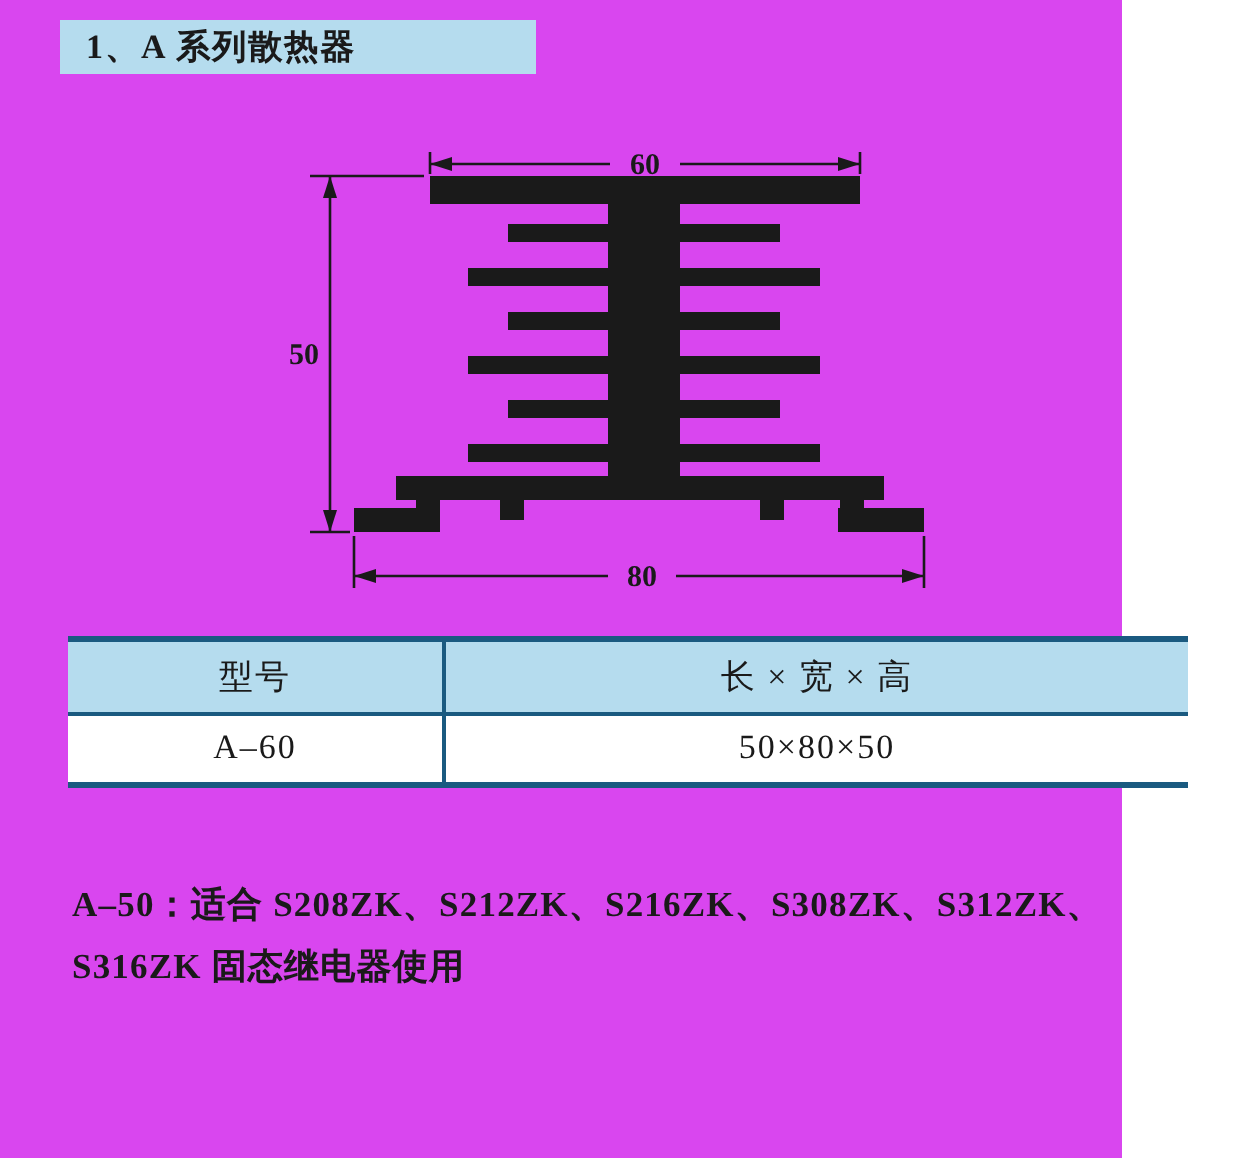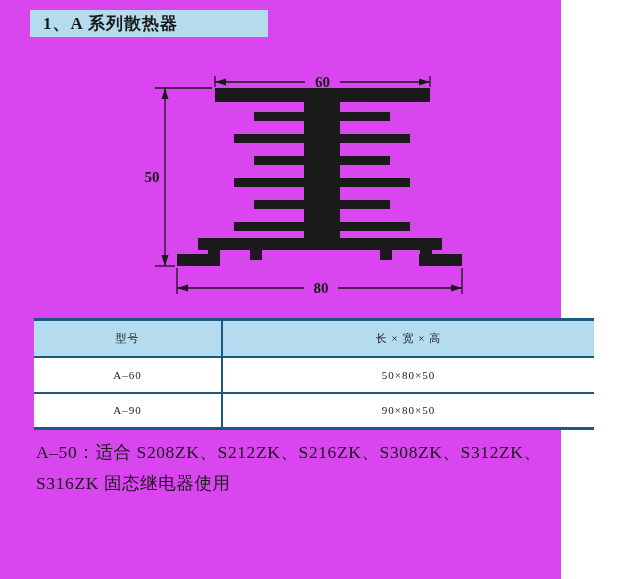--- a/index.html
+++ b/index.html
@@ -19,37 +19,37 @@
     font-weight:bold;
   }
 
   .drawing{position:absolute;left:142px;top:68px;}
 
   .spec-table{
     position:absolute;left:34px;top:318px;width:560px;
     border-collapse:collapse;table-layout:fixed;
   }
   .spec-table th,.spec-table td{
-    text-align:center;font-size:11px;font-weight:normal;color:var(--ink);
+    text-align:center;font-size:17px;font-weight:normal;color:var(--ink);
     letter-spacing:1px;
   }
   .spec-table th{
     height:37px;background:var(--panel_blue);
     border-top:3px solid var(--line_blue);
     border-bottom:2px solid var(--line_blue);
   }
   .spec-table td{
     height:36px;border-bottom:2px solid var(--line_blue);background:#fff;
   }
   .spec-table tr:last-child td{border-bottom:3px solid var(--line_blue);}
   .col-model{width:188px;border-right:2px solid var(--line_blue);}
 
   .note{
     position:absolute;left:36px;width:560px;
-    font-size:17.5px;line-height:31px;letter-spacing:0.6px;color:var(--ink);
+    font-size:17.5px;line-height:31px;letter-spacing:0.6px;color:var(--ink);font-weight:bold;
   }
   .note-1{top:437px;}
   .note-2{top:501px;}
 
   svg .solid{fill:var(--ink);stroke:none;}
   svg .dimline{stroke:var(--ink);stroke-width:1.3;fill:none;}
   svg .dimtext{fill:var(--ink);font-family:"Liberation Serif","DejaVu Serif",serif;
     font-size:15px;font-weight:bold;}
   svg .arrow{fill:var(--ink);stroke:none;}
 </style>
@@ -129,23 +129,19 @@
       <tr>
         <th class="col-model">型号</th>
         <th>长 × 宽 × 高</th>
       </tr>
     </thead>
     <tbody>
       <tr>
         <td class="col-model">A–60</td>
         <td>50×80×50</td>
       </tr>
-      <tr>
-        <td class="col-model">A–90</td>
-        <td>90×80×50</td>
-      </tr>
     </tbody>
   </table>
 
   <p class="note note-1">A–50：适合 S208ZK、S212ZK、S216ZK、S308ZK、S312ZK、S316ZK 固态继电器使用</p>
 
 
 </div>
 
 </body></html>

